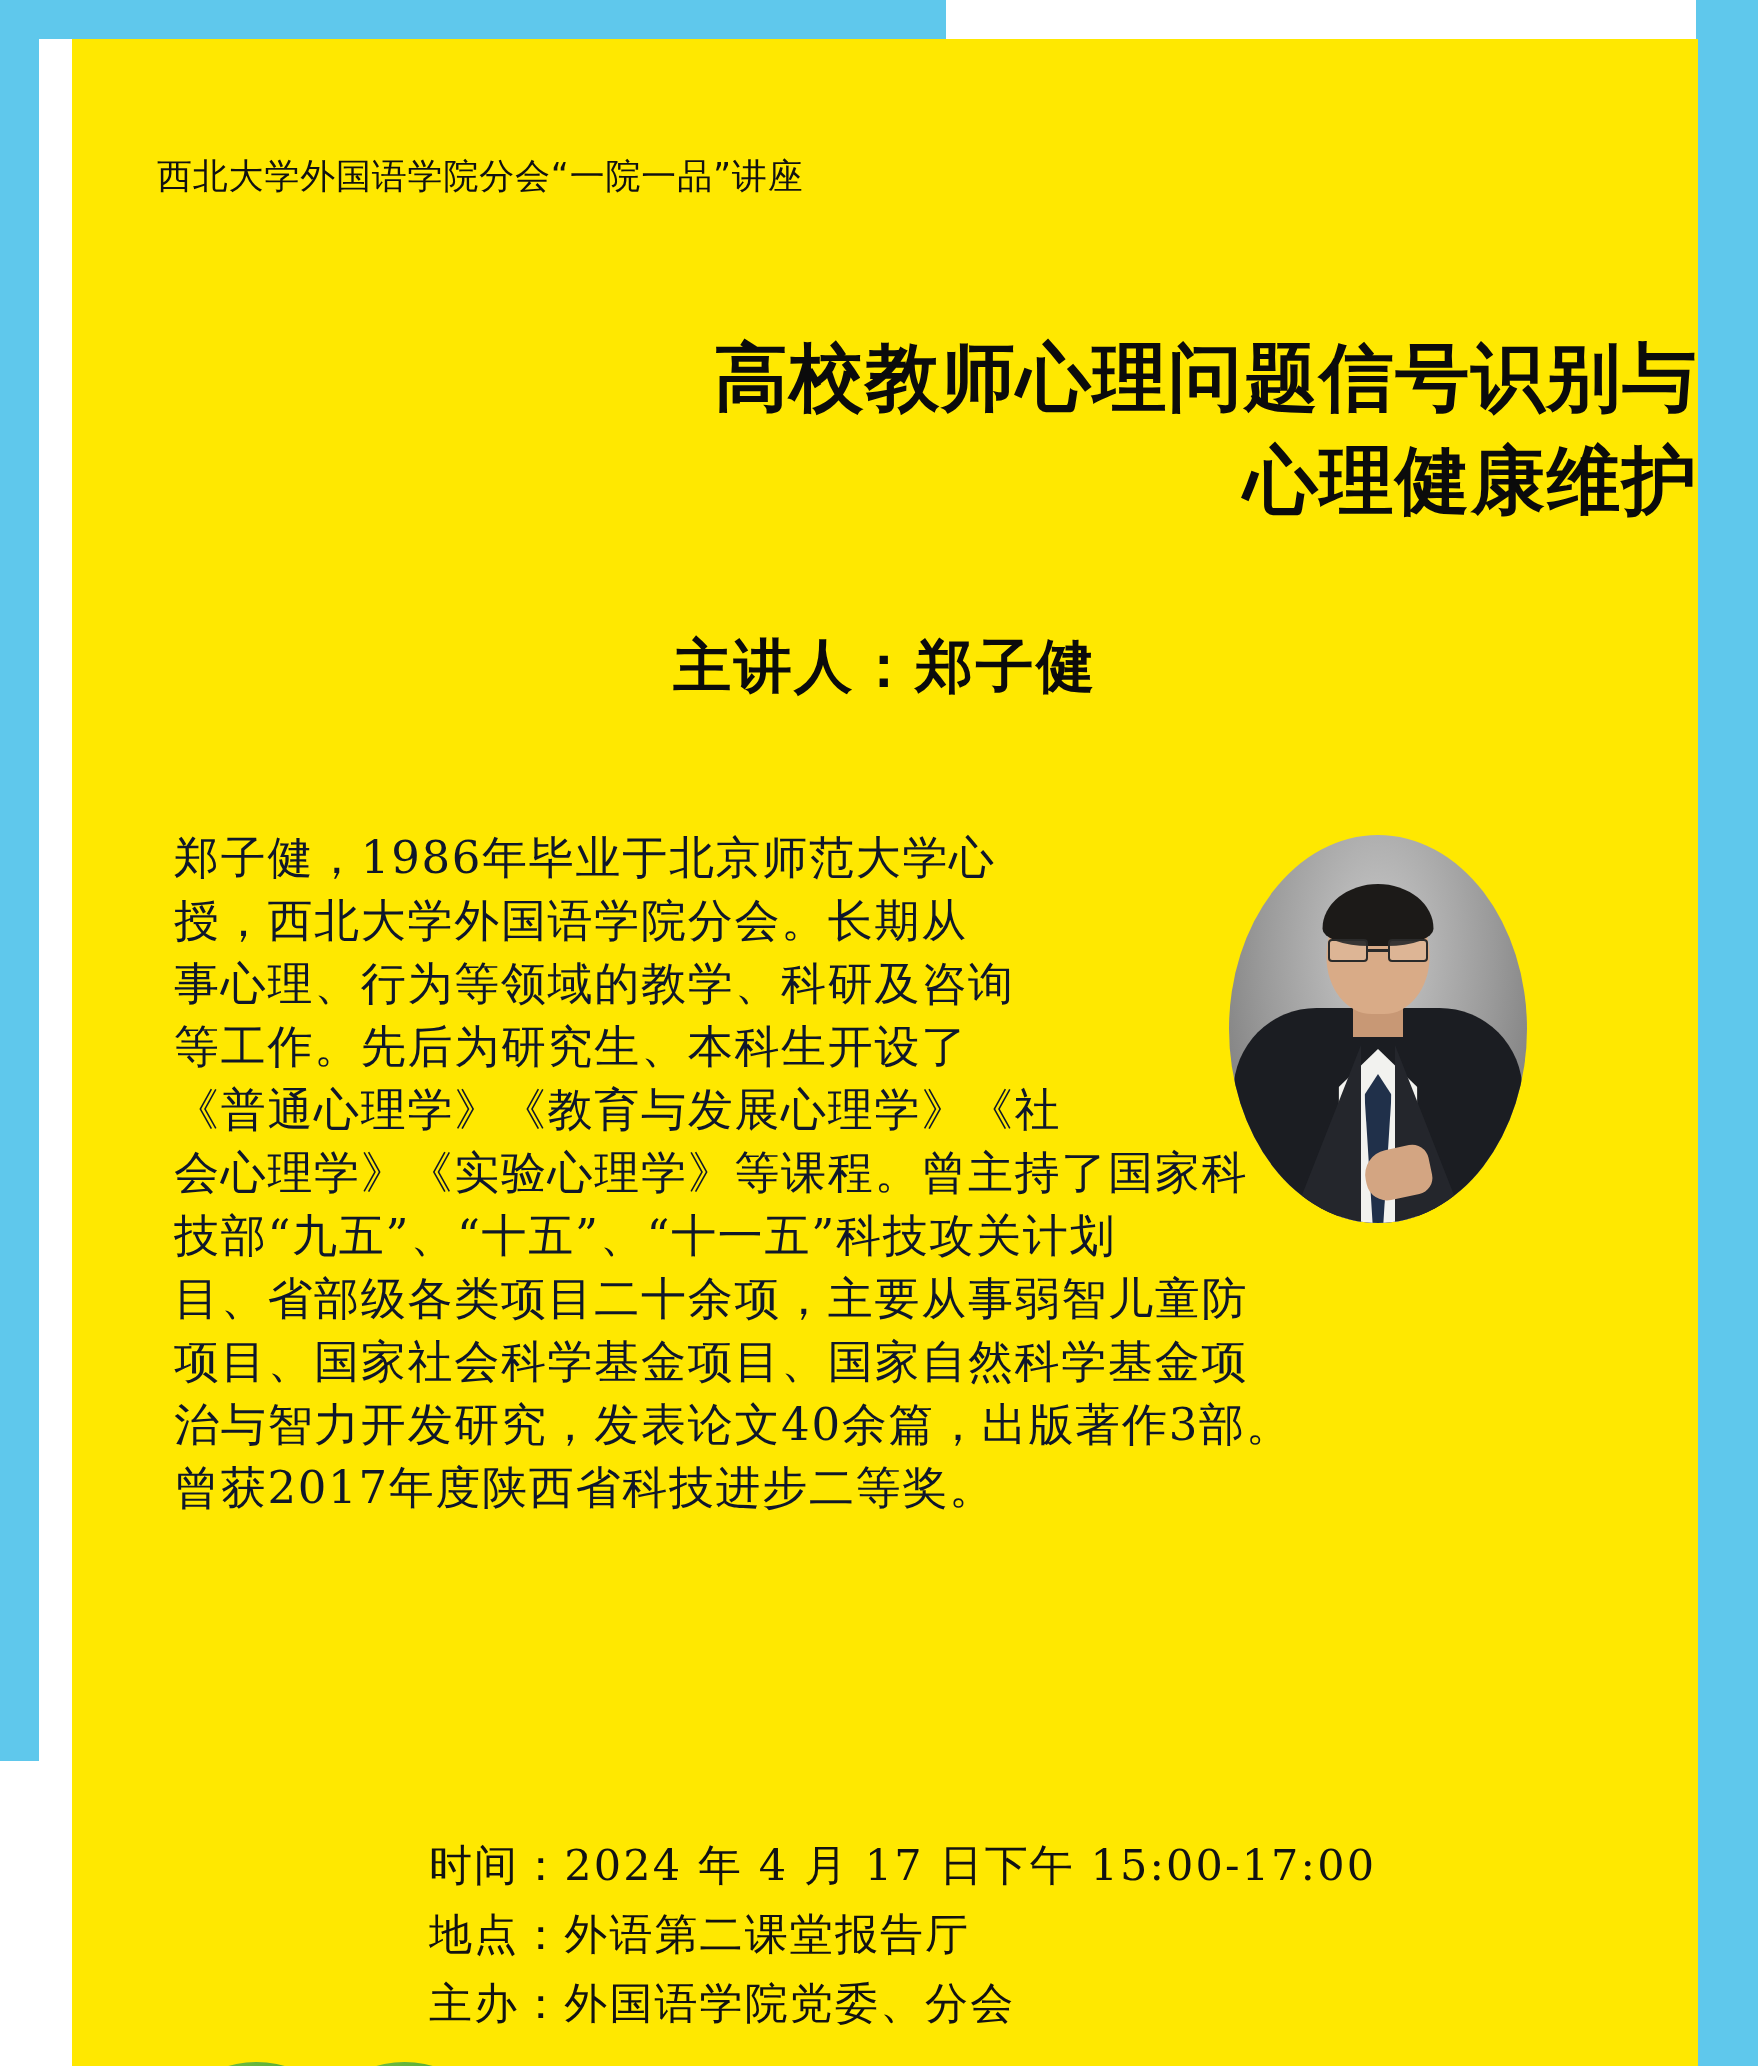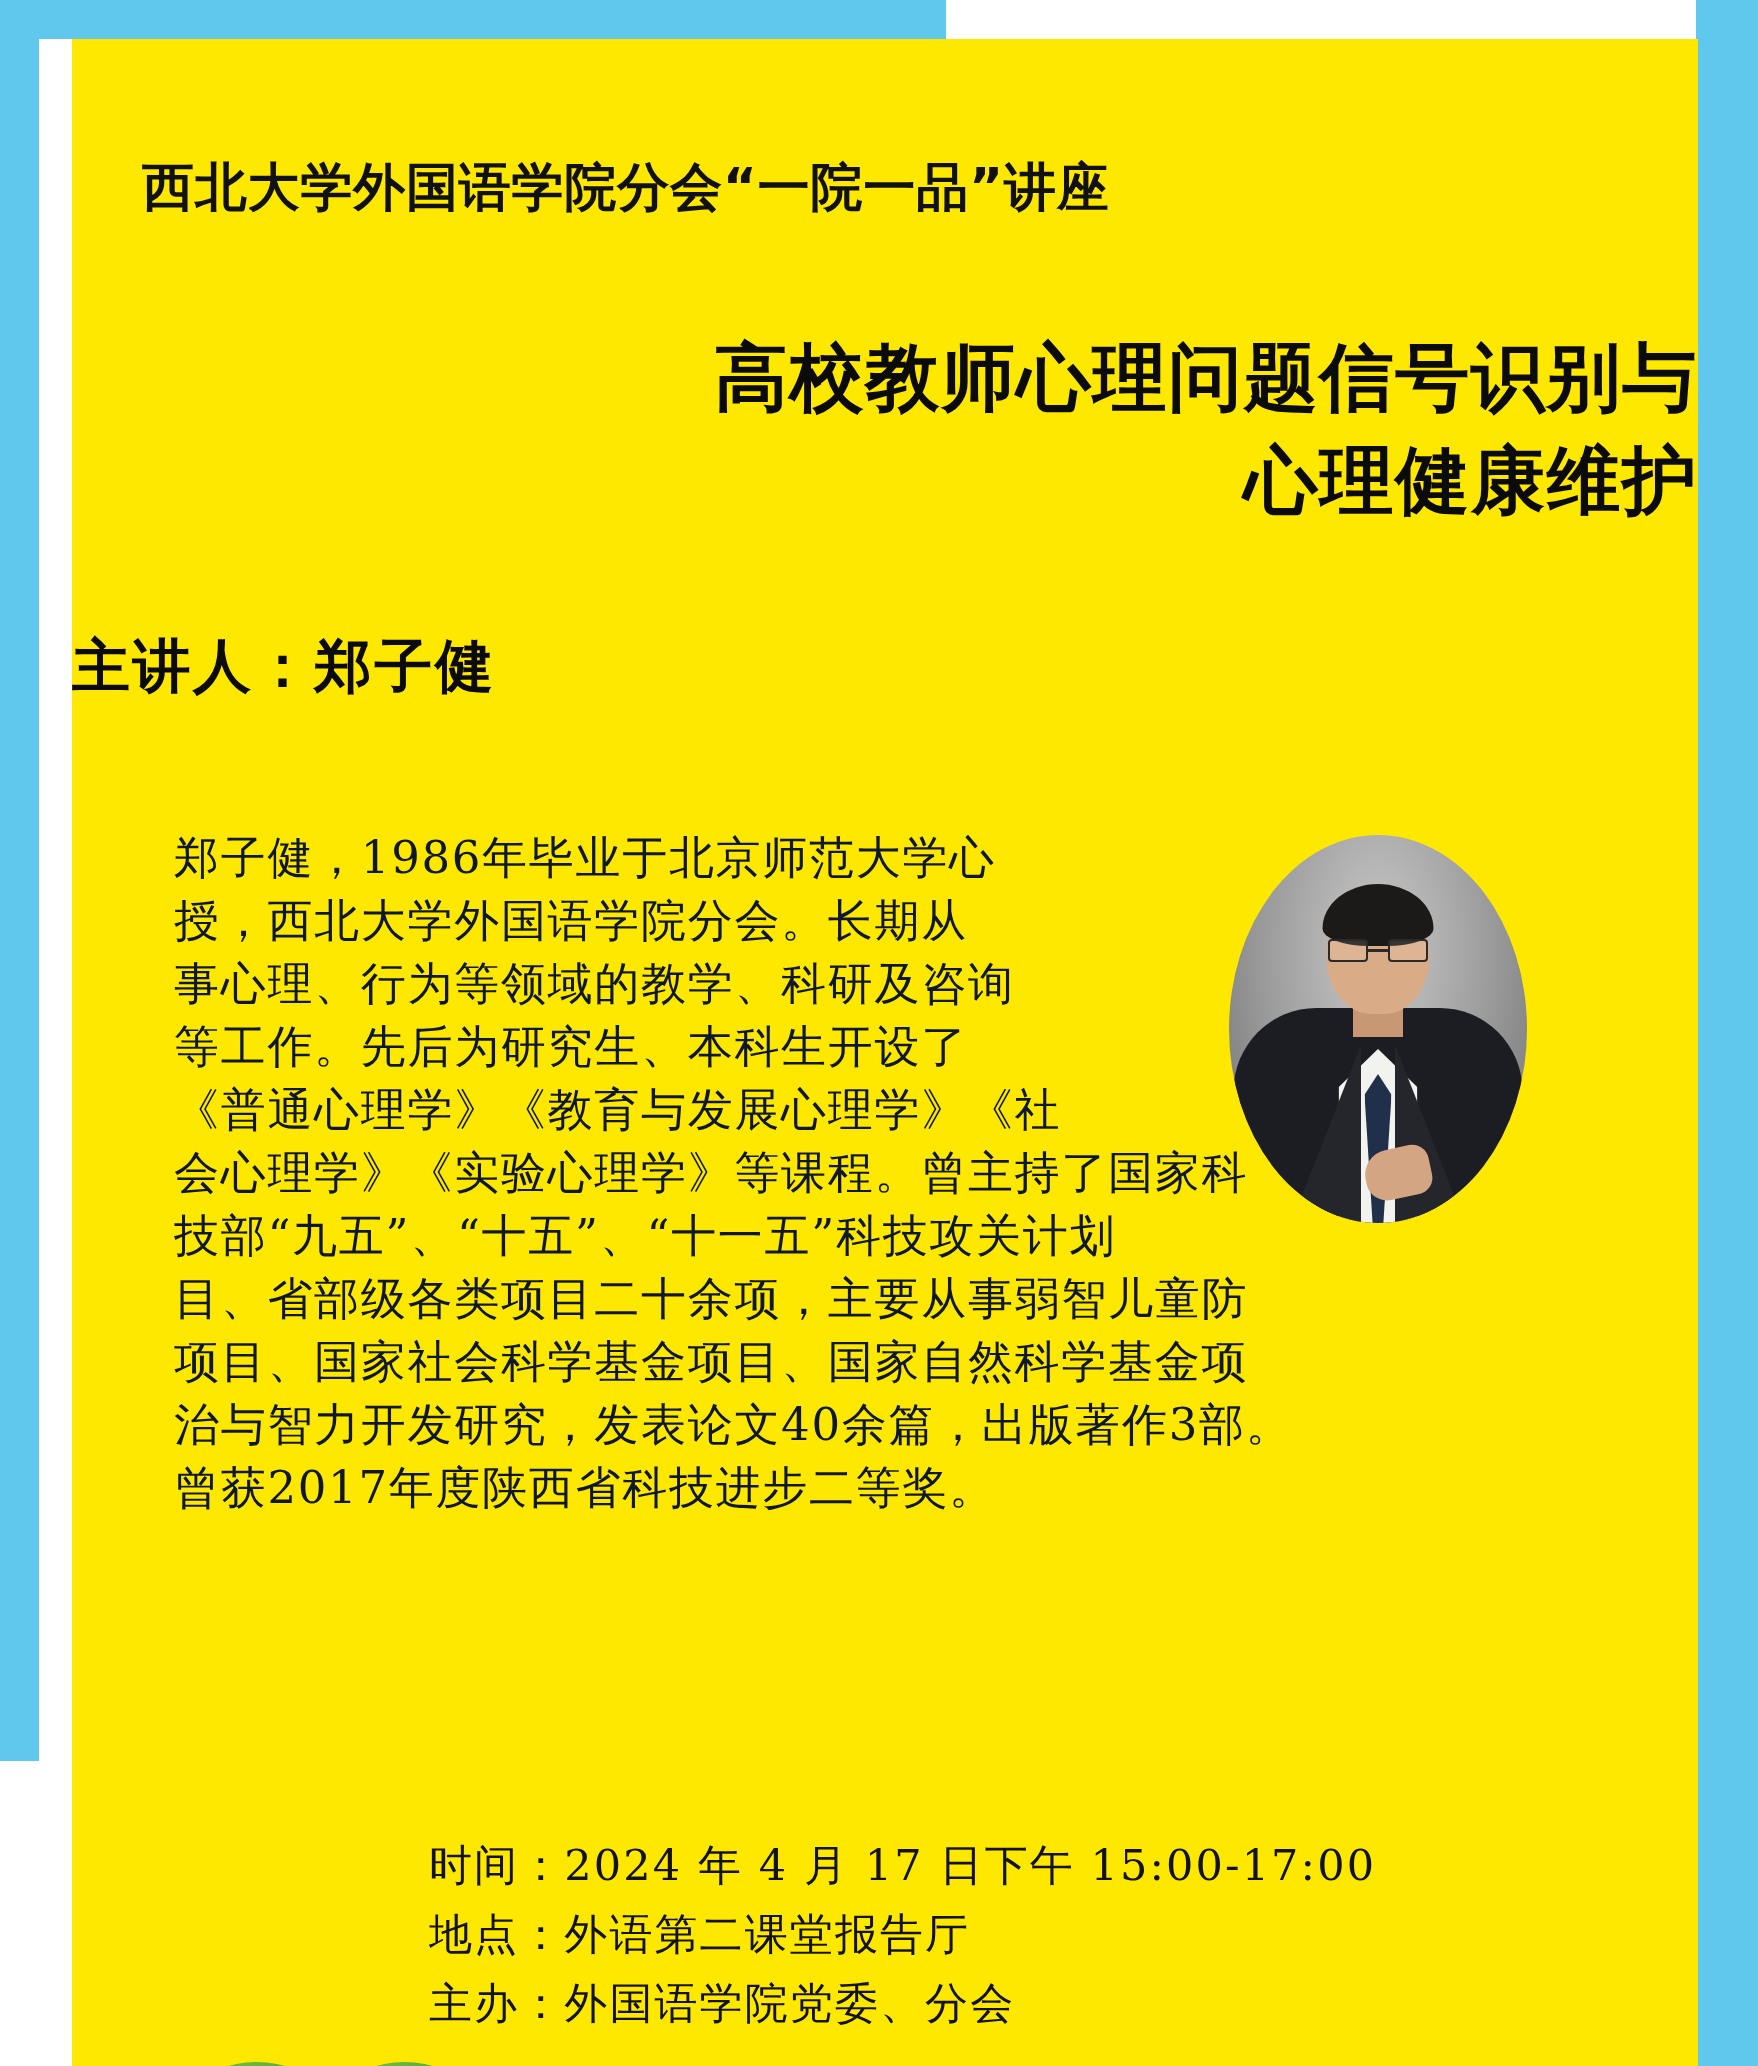--- a/index.html
+++ b/index.html
@@ -47,25 +47,25 @@
     left: 72px;
     top: 39px;
     width: 1626px;
     height: 2378px;
     background: #ffe800;
   }
 
   
   .eyebrow {
     position: absolute;
-    left: 142px;
+    left: 157px;
     top: 153px;
     font-family: "DejaVu Sans", "Liberation Sans", sans-serif;
-    font-weight: 700;
-    font-size: 52px;
+    font-weight: 400;
+    font-size: 35px;
     letter-spacing: 0.8px;
     color: #111111;
     white-space: nowrap;
   }
 
   
   .title-wrap {
     position: absolute;
     left: 72px;
     top: 326px;
@@ -80,21 +80,21 @@
     color: #0b0b0b;
     letter-spacing: 1.7px;
   }
 
   
   .speaker {
     position: absolute;
     left: 72px;
     top: 628px;
     width: 1626px;
-    text-align: left;
+    text-align: center;
     font-family: "DejaVu Sans", "Liberation Sans", sans-serif;
     font-weight: 700;
     font-size: 58px;
     color: #0b0b0b;
     letter-spacing: 2.5px;
   }
 
   
   .bio {
     position: absolute;

